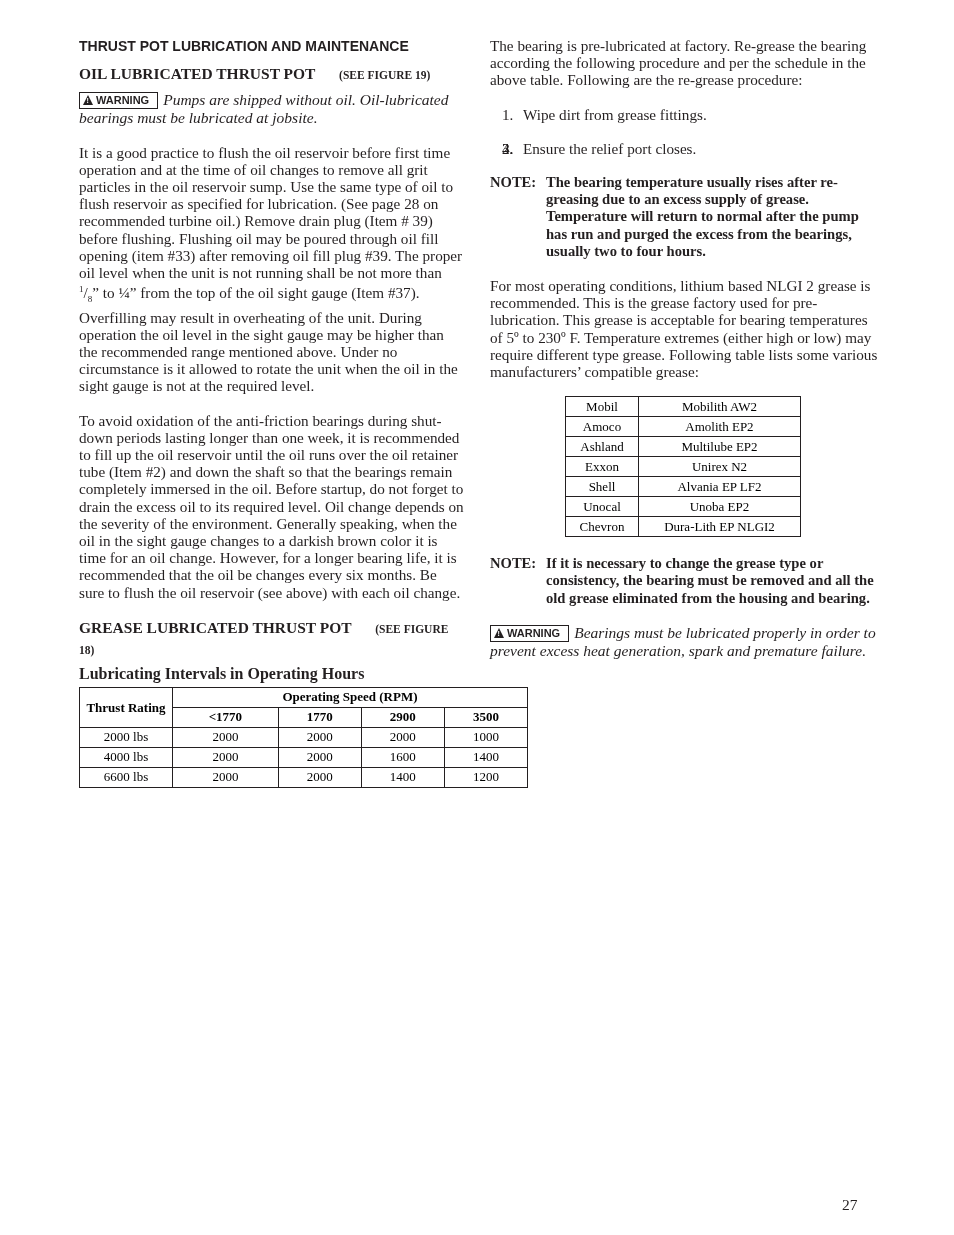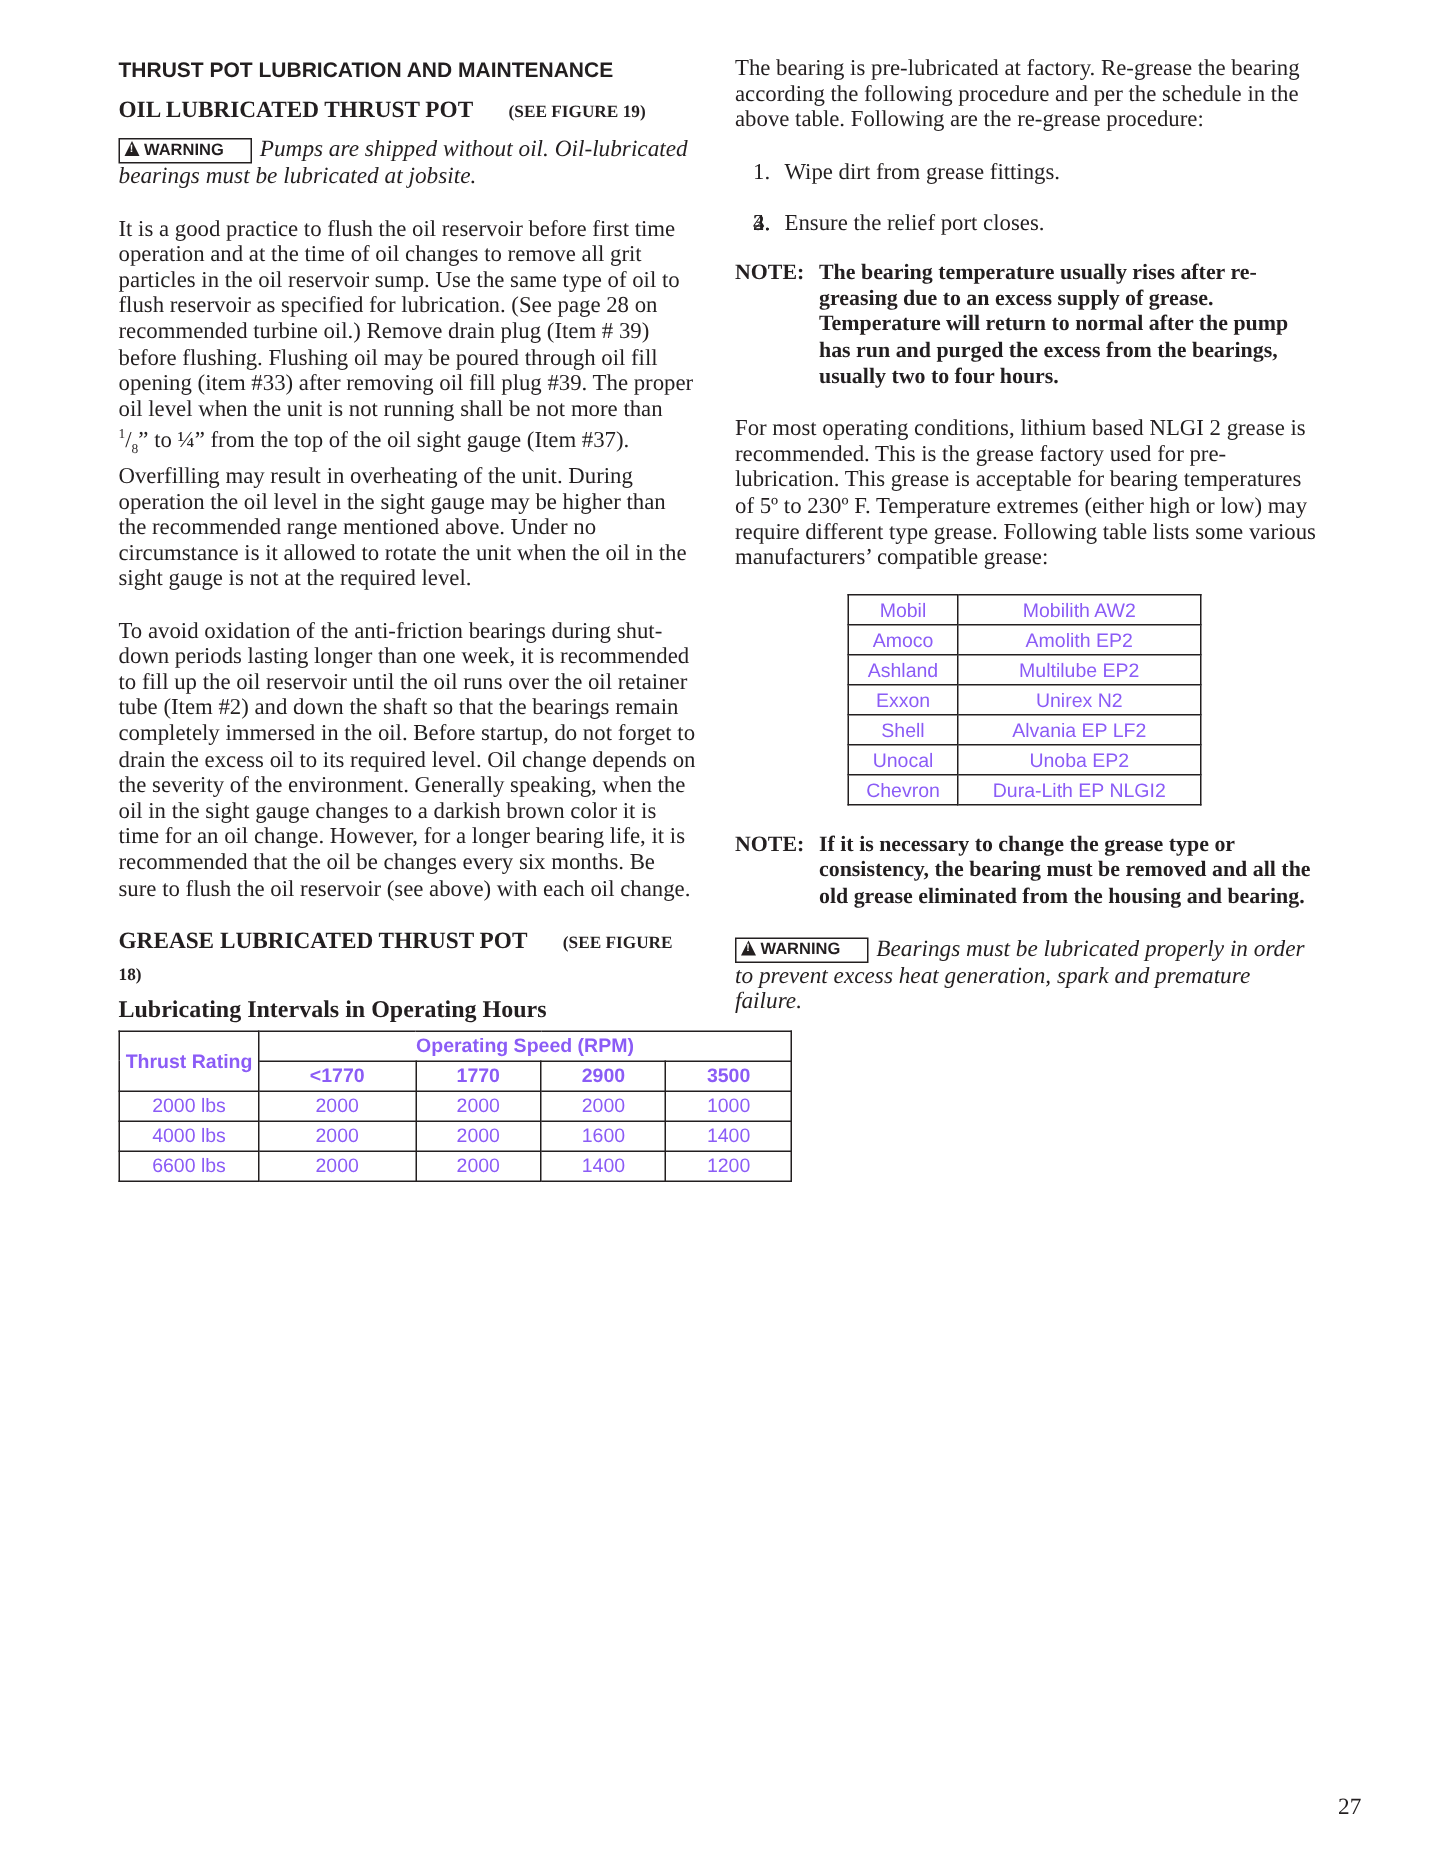--- a/index.html
+++ b/index.html
@@ -5,39 +5,39 @@
   html, body { margin:0; padding:0; background:#fff; }
   body { width:954px; height:1235px; position:relative; color:#231f20; overflow:hidden; }
   .col { position:absolute; top:37px; }
   .left { left:79px; width:385px; }
   .right { left:490px; width:390px; }
   .h-main { font-family:"Liberation Sans", sans-serif; font-weight:bold; font-size:14px; margin:0; line-height:18px; }
   .h-sub { font-family:"Liberation Serif", serif; font-weight:bold; font-size:15.5px; margin:0; line-height:20px; }
   .h-sub .small { font-size:11.5px; font-weight:bold;padding-left:20px; }
   p.body { font-family:"Liberation Serif", serif; font-size:15.2px; line-height:17.2px; margin:0; }
   .warn-block { font-family:"Liberation Serif", serif; font-style:italic; font-size:15.5px; line-height:17.6px; }
-  .warn-badge { display:inline-block; border:1.5px solid #231f20; font-family:"Liberation Sans", sans-serif; font-style:normal; font-weight:bold; font-size:11px; padding:1px 18px 1px 3px; margin-right:5px; vertical-align:1px; line-height:13px; }
+  .warn-badge { display:inline-block; border:1.5px solid #231f20; font-family:"Liberation Sans", sans-serif; font-style:normal; font-weight:bold; font-size:11px; padding:1px 8px 1px 3px; margin-right:5px; vertical-align:1px; line-height:13px; }
   .warn-tri { display:inline-block; width:0; height:0; border-left:5.5px solid transparent; border-right:5.5px solid transparent; border-bottom:10px solid #231f20; vertical-align:-1px; margin-right:3px; position:relative; }
   .warn-tri::after { content:"!"; position:absolute; left:-1.5px; top:1px; color:#fff; font-size:7px; font-weight:bold; line-height:9px; }
   .table-title { font-family:Liberation Serif, serif; font-weight:bold; font-size:16px; margin:0; line-height:16px; }
-  table.grid { border-collapse:collapse; font-family:Liberation Sans, sans-serif; font-size:13px; color:#8b5cf6; }
+  table.grid { border-collapse:collapse; font-family:Liberation Serif, serif; font-size:13px; color:#000000; }
   table.grid td, table.grid th { border:1.2px solid #231f20; text-align:center; padding:0; height:19px; line-height:18px; }
   table.grid th { font-weight:bold; }
   .lub-table { width:449px; border-top:1.5px solid #231f20; }
   .lub-table td:first-child, .lub-table th:first-child { border-left:1.5px solid #231f20; }
   .lub-table td:last-child, .lub-table th:last-child { border-right:1.5px solid #231f20; }
   .lub-table tr:last-child td { border-bottom:1.5px solid #231f20; }
   ol.steps { list-style:none; margin:0; padding:0; font-family:"Liberation Serif", serif; font-size:15.2px; line-height:17.2px; }
   ol.steps li { position:relative; padding-left:33px; margin-bottom:17px; }
   ol.steps li .num { position:absolute; left:12px; top:0; }
   .note { font-family:"Liberation Serif", serif; font-weight:bold; font-size:14.6px; line-height:17.2px; position:relative; padding-left:56px; }
   .note .lbl { position:absolute; left:0; top:0; }
   .grease-table { width:236px; margin-left:75px; border:1.5px solid #231f20; }
   .grease-table td { height:18.5px; line-height:18px; font-size:13px; }
-  .page-num { position:absolute; left:892px; top:1196px; font-family:"Liberation Serif", serif; font-size:15.5px; }
+  .page-num { position:absolute; left:842px; top:1196px; font-family:"Liberation Serif", serif; font-size:15.5px; }
   sup, sub { font-size:9px; }
 </style>
 </head>
 <body>
 
 <div class="col left">
   <h1 class="h-main">THRUST POT LUBRICATION AND MAINTENANCE</h1>
 
   <h2 class="h-sub" style="margin-top:9px;">
     <span>OIL LUBRICATED THRUST POT</span>

